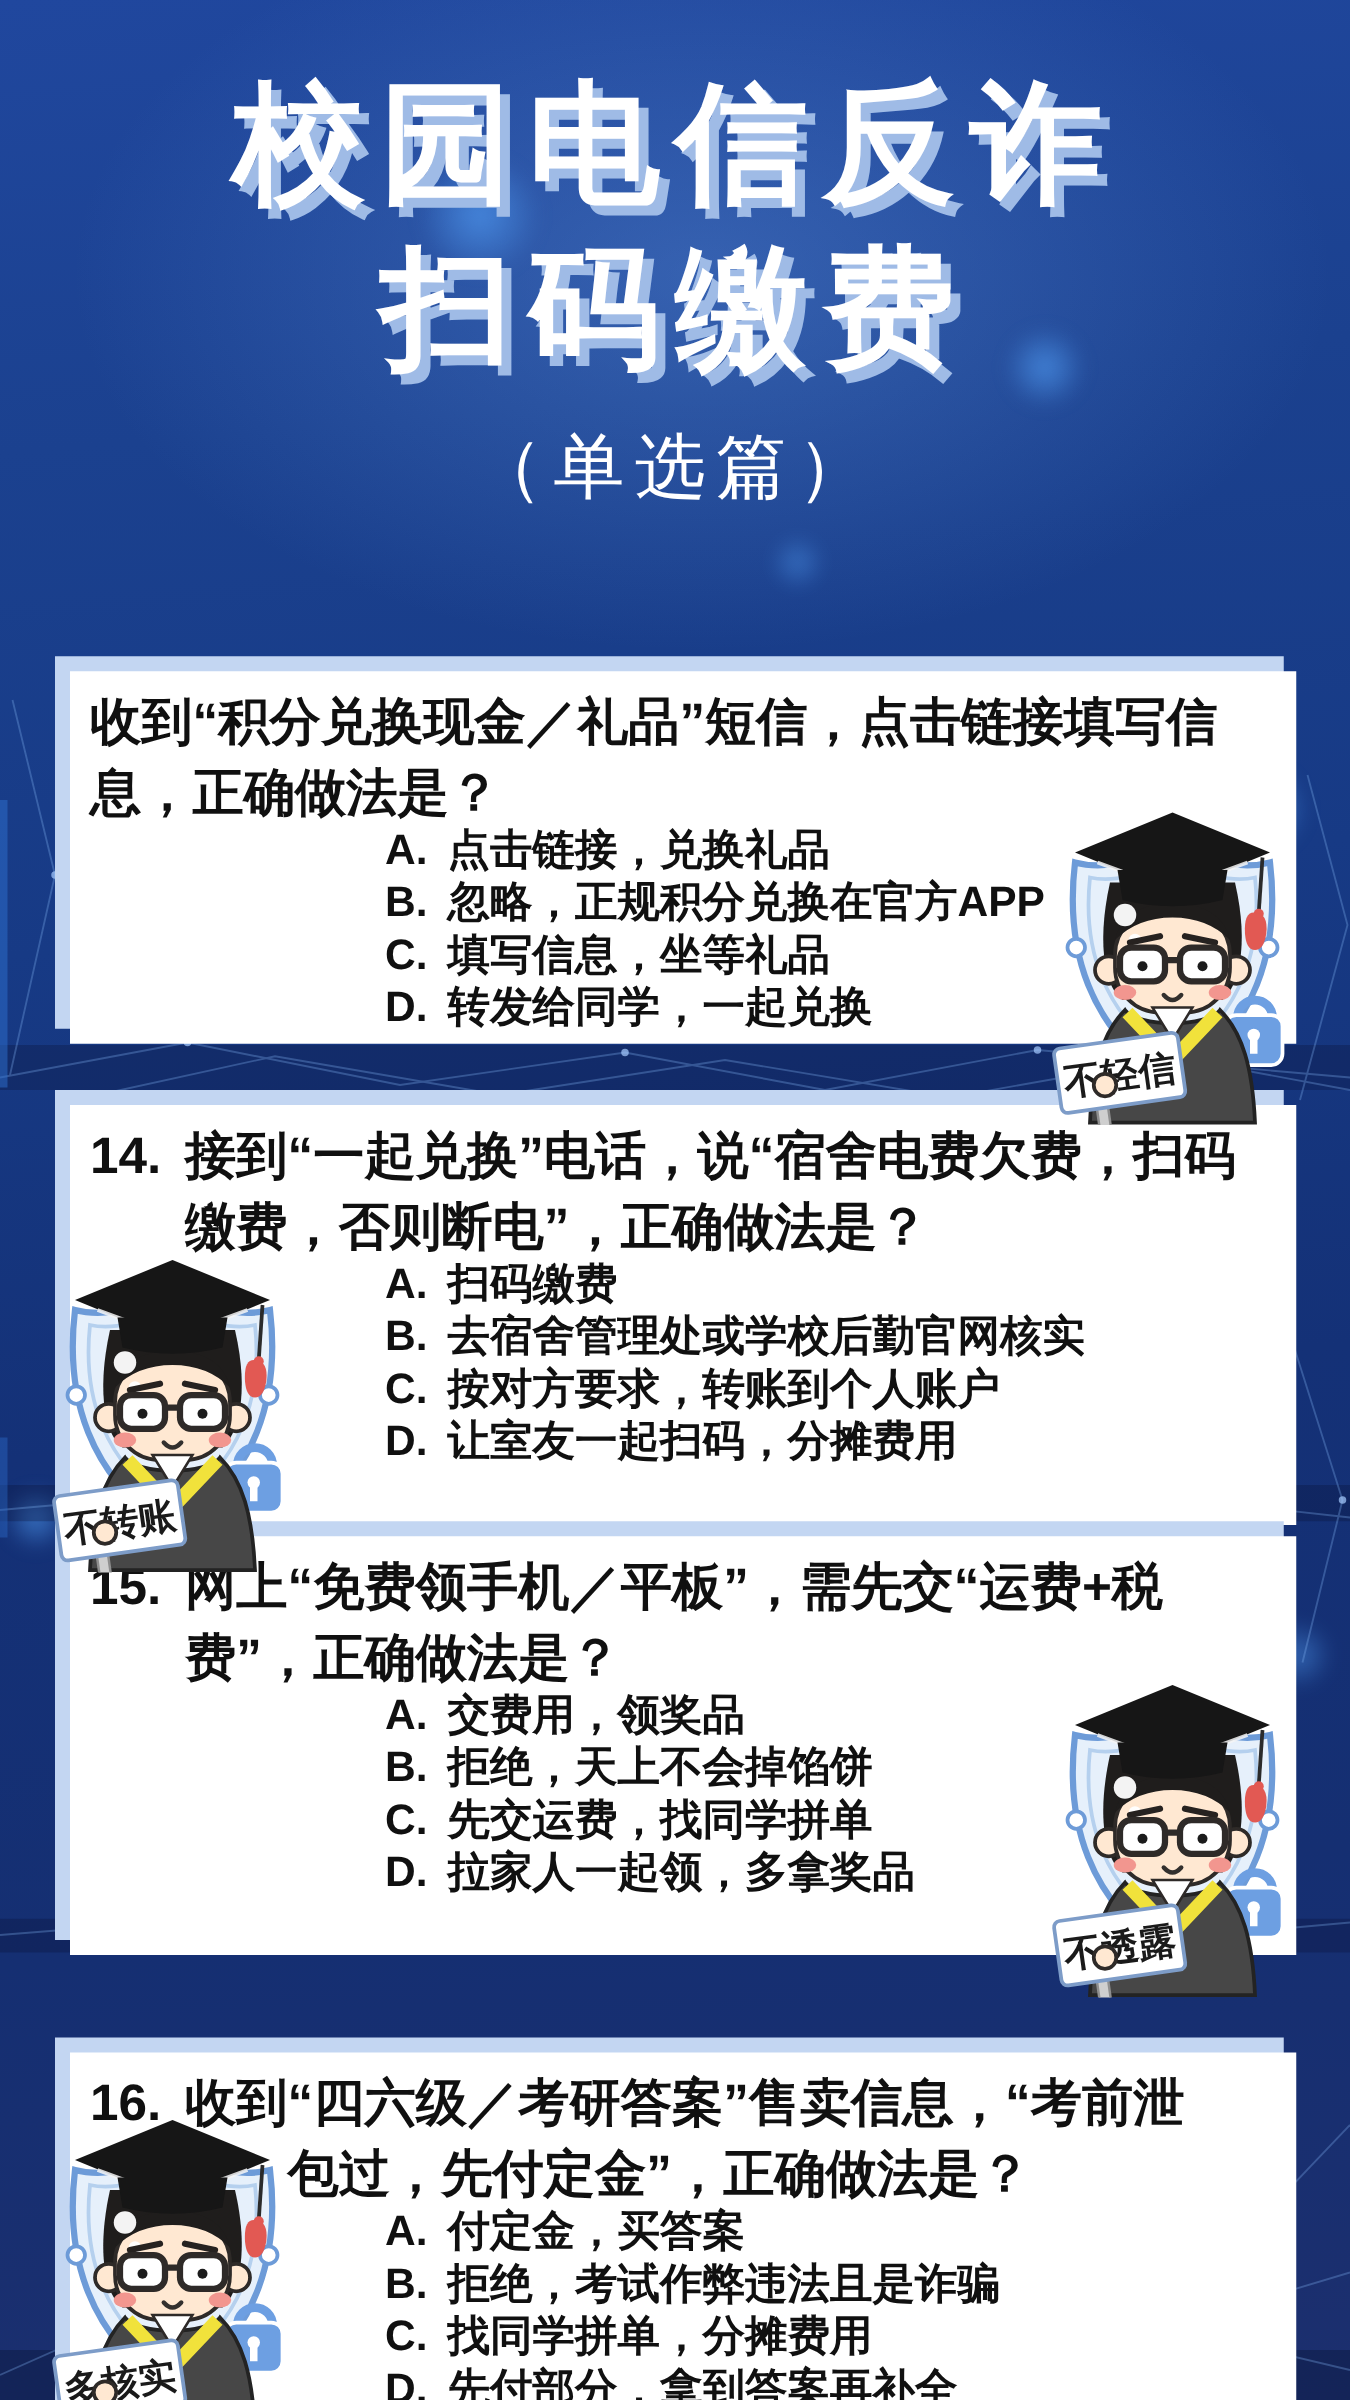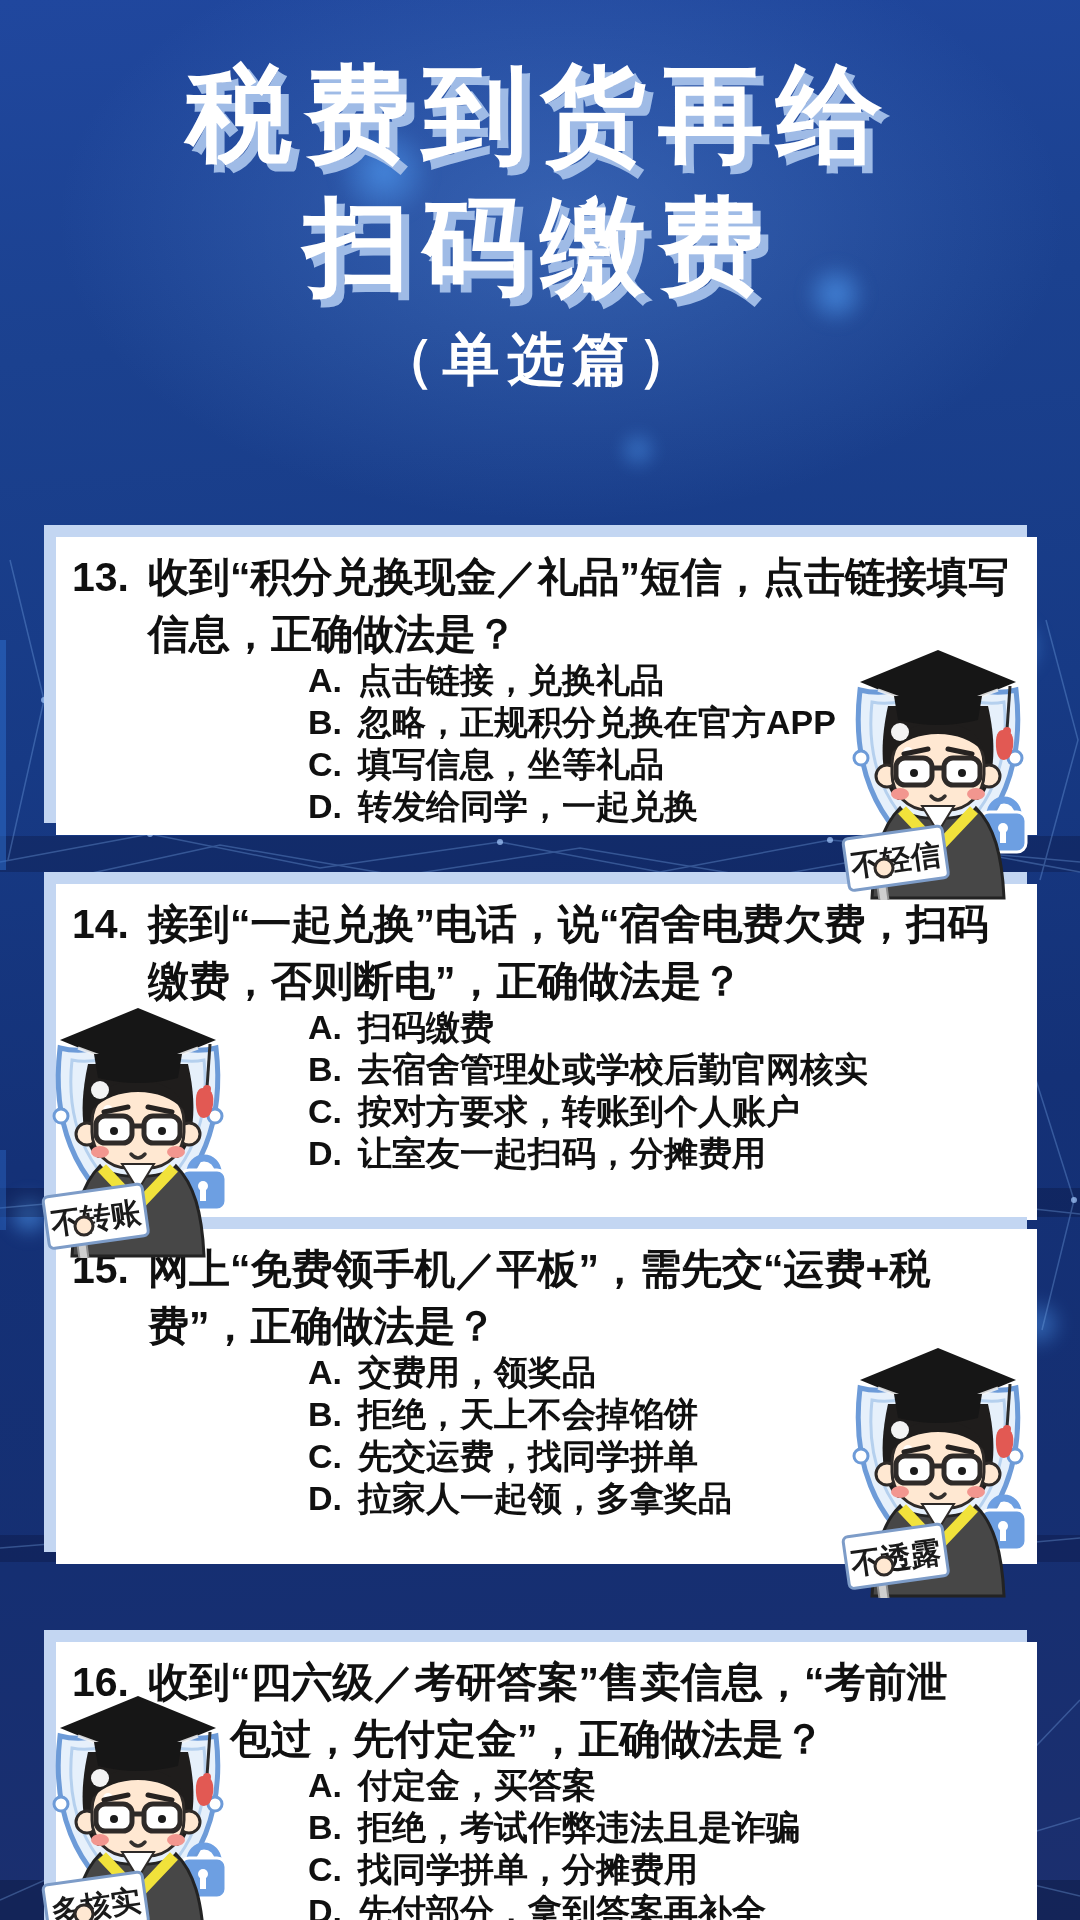--- a/index.html
+++ b/index.html
@@ -21,22 +21,22 @@
   .b7{left:116px;top:1748px;width:44px;height:44px;opacity:.6;}
   .band{position:absolute;left:0;right:0;background:rgba(9,18,52,.30);z-index:1;}
   .band1{top:836px;height:36px;} .band2{top:1188px;height:29px;}
   .band3{top:1535px;height:27px;} .band4{top:1880px;height:40px;background:rgba(9,18,52,.38);}
   .constellation{position:absolute;left:0;top:0;z-index:1;}
 
   .title{position:absolute;left:0;width:100%;text-align:center;color:#ffffff;font-weight:bold;
     letter-spacing:12px;text-shadow:8px 8px 0 #9fbbe6;z-index:1;white-space:nowrap;}
   .t1{top:44px;font-size:106px;}
   .t2{top:176px;font-size:106px;}
-  .subtitle{position:absolute;top:322px;left:0;width:100%;text-align:center;color:#ffffff;
-    font-size:57px;font-weight:bold;font-family:"DejaVu Serif","Liberation Serif",serif;
+  .subtitle{position:absolute;top:336px;left:0;width:100%;text-align:center;color:#ffffff;
+    font-size:57px;font-weight:normal;font-family:"DejaVu Serif","Liberation Serif",serif;
     letter-spacing:8px;z-index:1;white-space:nowrap;}
 
   .card{position:absolute;left:44px;width:993px;z-index:2;}
   .card-0{top:525px;height:310px;} .card-1{top:872px;height:348px;}
   .card-2{top:1217px;height:347px;} .card-3{top:1630px;height:354px;}
   .card-bg{position:absolute;left:0;top:0;right:10px;bottom:12px;background:#c3d6f2;}
   .card-inner{position:absolute;left:12px;top:12px;right:0;bottom:0;background:#ffffff;}
   .question{position:absolute;top:12px;left:16px;right:14px;display:flex;
     color:#101010;font-weight:bold;font-size:41px;line-height:57px;}
   .q-num{flex:0 0 76px;}
@@ -98,28 +98,27 @@
       <circle cx="1074" cy="1200" r="3"></circle>
     </g>
     <g fill="#bfe0ff">
       <circle cx="386" cy="1838" r="5" opacity="0.9"></circle>
       <circle cx="670" cy="1884" r="4" opacity="0.8"></circle>
     </g>
     <rect x="0" y="640" width="6" height="230" fill="#2e6fd0" opacity="0.5"></rect>
     <rect x="0" y="1150" width="6" height="80" fill="#2e6fd0" opacity="0.4"></rect>
   </svg>
 
-  <div class="title t1">税费到货再给</div>
+  <div class="title t1">校园电信反诈</div>
   <div class="title t2">扫码缴费</div>
   <div class="subtitle">（单选篇）</div>
 <section class="card card-0">
     <div class="card-bg"></div>
     <div class="card-inner">
       <div class="question">
-        <span class="q-num">13.</span>
         <span class="q-text">收到“积分兑换现金／礼品”短信，点击链接填写信息，正确做法是？</span>
       </div>
       <div class="options">
 
       <div class="option">
           <span class="opt-letter">A.</span>
           <span class="opt-text">点击链接，兑换礼品</span>
         </div>
           <div class="option">
           <span class="opt-letter">B.</span>

